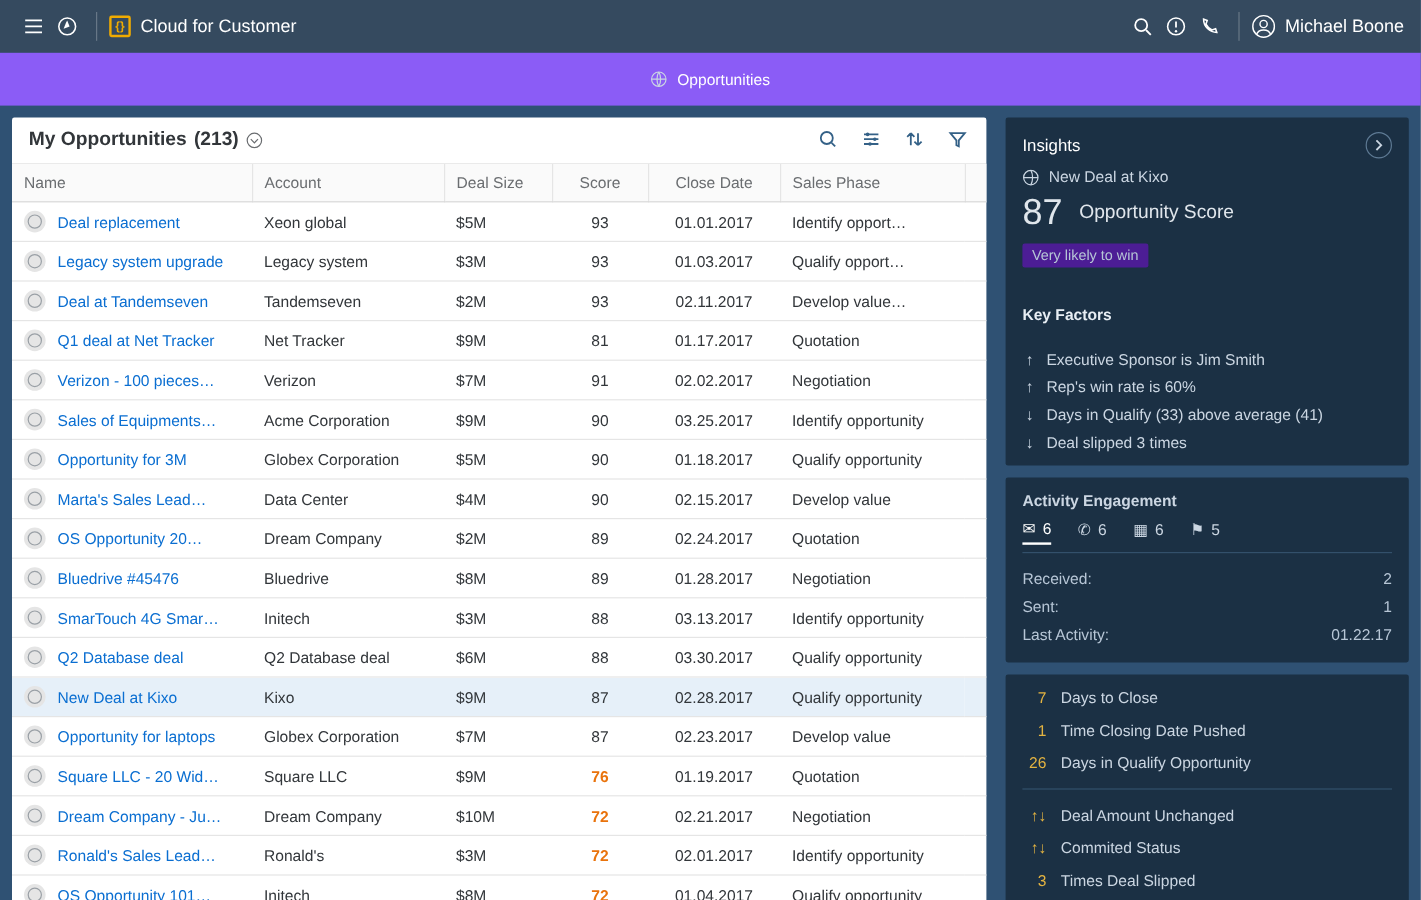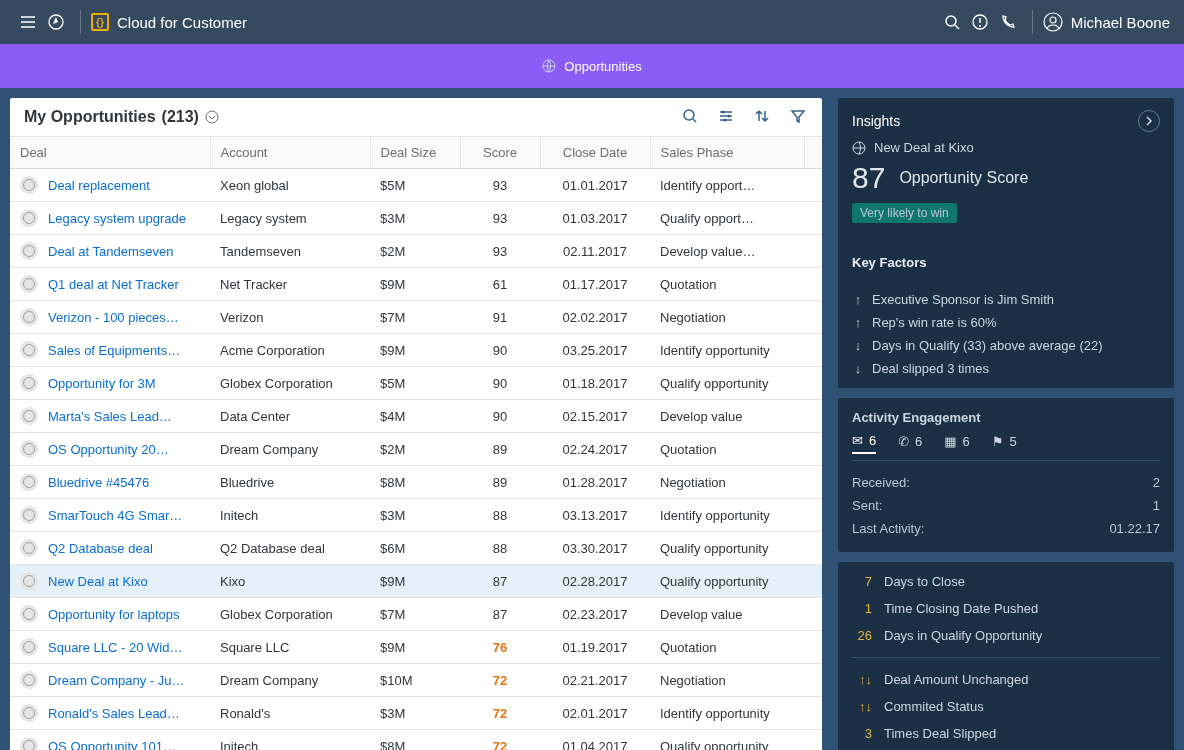--- a/index.html
+++ b/index.html
@@ -33,21 +33,21 @@
 thead th.col-score,thead th.col-date{text-align:center}
 
 .side{width:336px;display:flex;flex-direction:column;gap:10px}
 .card{background:#1b3044;border-radius:2px;color:#fff;padding:12px 14px}
 .card-head{display:flex;align-items:center;justify-content:space-between;margin-bottom:8px}
 .card-head h3{font-size:14px;font-weight:400;color:#fff}
 .opp-title{display:flex;align-items:center;gap:8px;font-size:13px;color:#cbd6e2;margin-bottom:6px}
 .score-row{display:flex;align-items:center;gap:14px;margin:6px 0 8px}
 .big-score{font-size:30px;font-weight:300;color:#e0e6ec}
 .score-label{font-size:16px;color:#e0e6ec}
-.badge{display:inline-block;background:#0f766e;color:#b7c6d6;font-size:12px;padding:3px 8px;border-radius:2px;margin-bottom:10px}
+.badge{display:inline-block;background:#4c1d95;color:#b7c6d6;font-size:12px;padding:3px 8px;border-radius:2px;margin-bottom:10px}
 .kf-title{font-weight:700;font-size:13px;margin:22px 0;color:#e8eef4}
 .kf-list{list-style:none;display:flex;flex-direction:column;gap:8px;color:#cbd6e2;font-size:13px}
 .kf-list li{display:flex;align-items:center;gap:8px}
 .arrow{width:12px;text-align:center;color:#cbd6e2}
 
 .tabs{display:flex;gap:22px;border-bottom:1px solid #33506b;padding-bottom:6px;margin:8px 0 10px;color:#cbd6e2}
 .tab{display:flex;align-items:center;gap:6px;cursor:pointer;font-size:13px;padding-bottom:4px}
 .tab.active{border-bottom:2px solid #fff;color:#fff}
 .kv{display:flex;justify-content:space-between;color:#b7c6d6;font-size:13px;padding:4px 0}
 .stat-line{display:flex;align-items:center;gap:12px;color:#cbd6e2;font-size:13px;padding:6px 0}
@@ -158,21 +158,21 @@
             <col style="width:200px">
             <col style="width:160px">
             <col style="width:90px">
             <col style="width:80px">
             <col style="width:110px">
             <col>
             <col style="width:18px">
           </colgroup>
       <thead>
         <tr>
-          <th>Deal</th>
+          <th>Name</th>
           <th>Account</th>
           <th>Deal Size</th>
           <th class="col-score">Score</th>
           <th class="col-date">Close Date</th>
           <th>Sales Phase</th>
           <th></th>
         </tr>
       </thead>
       <tbody id="tbody">
             <tr>
@@ -219,21 +219,21 @@
             </tr>
             <tr>
               <td>
                 <div class="name-cell">
                   <span class="row-icon"></span>
                   <span class="link">Q1 deal at Net Tracker</span>
                 </div>
               </td>
               <td>Net Tracker</td>
               <td>$9M</td>
-              <td class="col-score ">61</td>
+              <td class="col-score ">81</td>
               <td class="col-date">01.17.2017</td>
               <td>Quotation</td>
               <td></td>
             </tr>
             <tr>
               <td>
                 <div class="name-cell">
                   <span class="row-icon"></span>
                   <span class="link">Verizon - 100 pieces…</span>
                 </div>
@@ -459,21 +459,21 @@
           <li>
             <span class="arrow">↑</span>
             <span>Executive Sponsor is Jim Smith</span>
           </li>
           <li>
             <span class="arrow">↑</span>
             <span>Rep's win rate is 60%</span>
           </li>
           <li>
             <span class="arrow">↓</span>
-            <span>Days in Qualify (33) above average (22)</span>
+            <span>Days in Qualify (33) above average (41)</span>
           </li>
           <li>
             <span class="arrow">↓</span>
             <span>Deal slipped 3 times</span>
           </li>
         </ul>
     </div>
 
     <div class="card">
       <h3 style="font-size:13px;color:#cbd6e2">Activity Engagement</h3>

